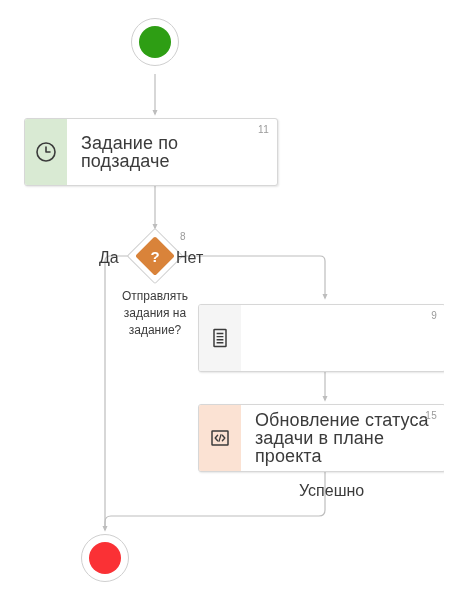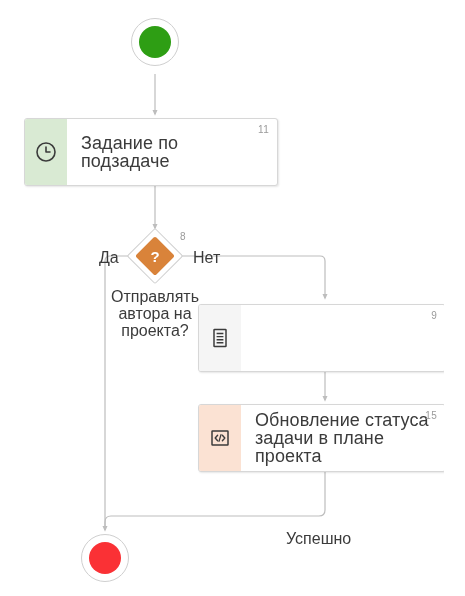--- a/index.html
+++ b/index.html
@@ -136,21 +136,21 @@
 
   
   .edge-label {
     position: absolute;
     font-size: 16px;
     color: #3b3b3b;
     white-space: nowrap;
   }
   .node-caption {
     position: absolute;
-    font-size: 16px;
+    font-size: 12px;
     line-height: 17px;
     color: #3b3b3b;
     text-align: center;
     width: 110px;
   }
 
   .icon-svg { display: block; }
 </style>
 </head>
 <body>
@@ -197,26 +197,26 @@
   </div>
 
   <div class="gateway" style="left:132px; top:233px;">
     <div class="gw-outer"></div>
     <div class="gw-inner"></div>
     <div class="gw-glyph">?</div>
     <span class="gw-num">8</span>
   </div>
 
   <span class="edge-label" style="left:99px; top:249px;">Да</span>
-  <span class="edge-label" style="left:193px; top:249px;">Нет</span>
+  <span class="edge-label" style="left:176px; top:249px;">Нет</span>
 
   <div class="node-caption" style="left:100px; top:288px;">
     <div>Отправлять</div>
-    <div>автора на</div>
-    <div>проекта?</div>
+    <div>задания на</div>
+    <div>задание?</div>
   </div>
 
   <div class="task-box" style="left:198px; top:304px; width:248px; height:68px;">
     <div class="task-band" style="background:#f5f5f5;">
       <span>
         <svg class="icon-svg" width="22" height="22" viewBox="0 0 22 22">
           <rect x="5" y="2.5" width="12" height="17" rx="0.5" fill="none" stroke="#3b3b3b" stroke-width="1.5"></rect>
           <path d="M7.6,6.5 H14.4 M7.6,9.6 H14.4 M7.6,12.7 H14.4 M7.6,15.8 H14.4" stroke="#3b3b3b" stroke-width="1.4" stroke-linecap="butt"></path>
         </svg>
       </span>
@@ -236,19 +236,19 @@
           <path d="M12,7.6 L10,14.4" fill="none" stroke="#3b3b3b" stroke-width="1.3" stroke-linecap="round"></path>
         </svg>
       </span>
     </div>
     <div class="task-body">
       <span class="task-num">15</span>
       <span class="task-label">Обновление статуса задачи в плане проекта</span>
     </div>
   </div>
 
-  <span class="edge-label" style="left:286px; top:482px;margin-top:48px;">Успешно</span>
+  <span class="edge-label" style="left:299px; top:482px;">Успешно</span>
 
   <div class="event-node" style="left:81px; top:534px; width:48px; height:48px; border-width:1.5px;">
     <div class="event-dot" style="width:32px; height:32px; background:#fa3135;"></div>
   </div>
 
 </div>
 
 </body></html>

